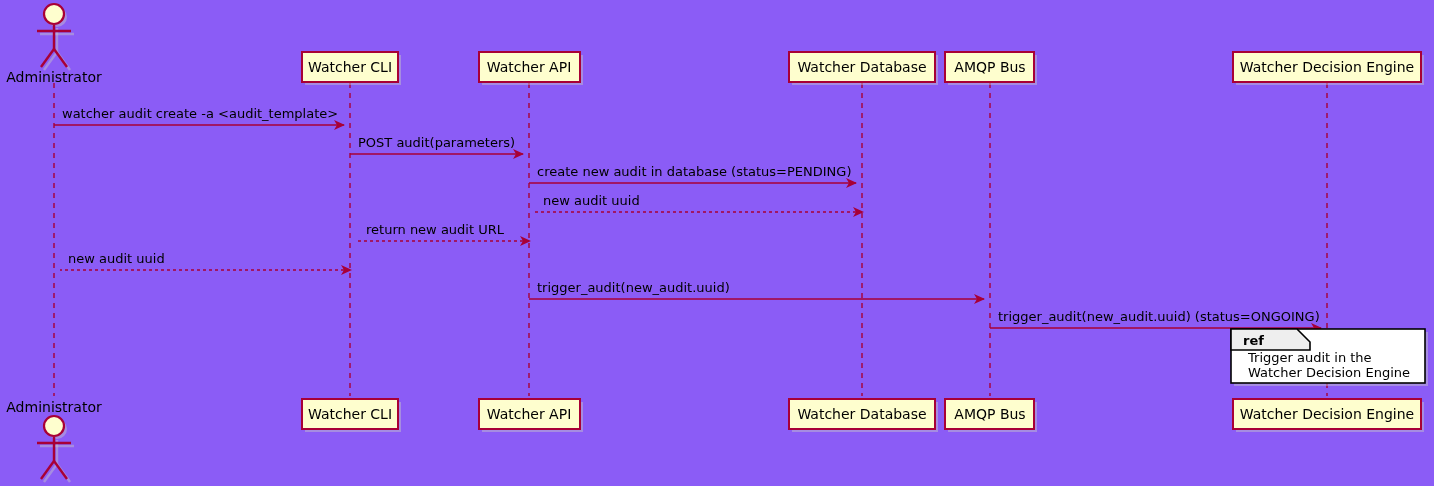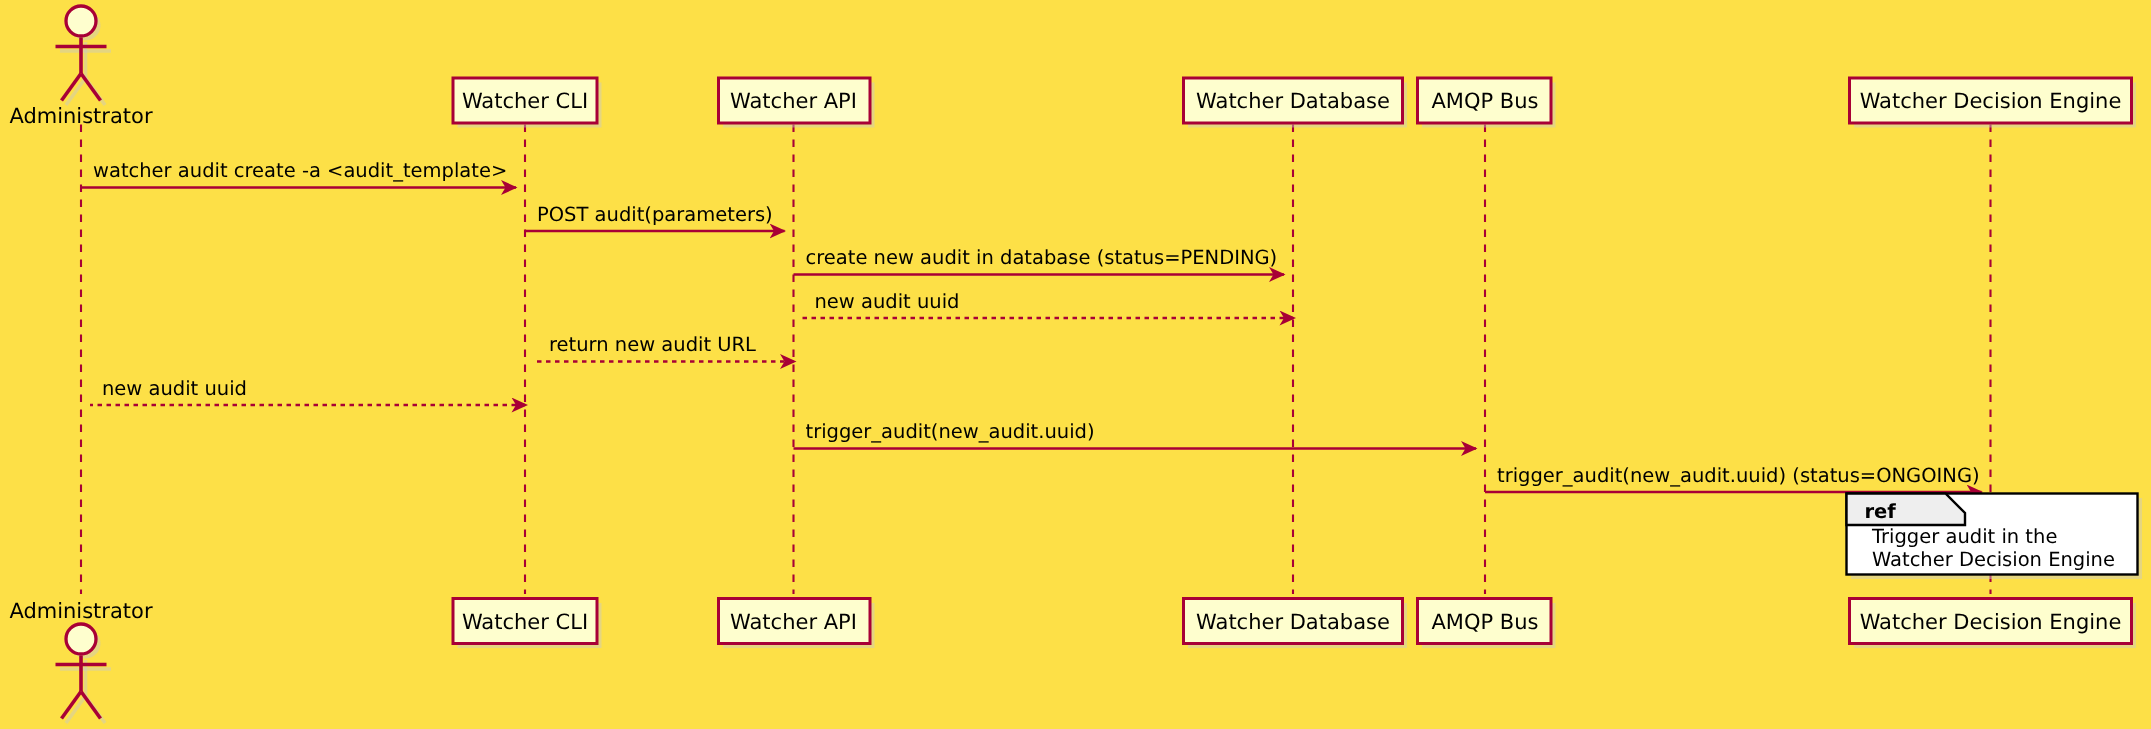--- a/index.html
+++ b/index.html
@@ -7,21 +7,21 @@
     padding: 0;
     background: #FFFFFF;
   }
   body {
     font-family: "DejaVu Sans", sans-serif;
   }
   #diagram-root {
     position: relative;
     width: 1434px;
     height: 486px;
-    background: #fde047;
+    background: #8b5cf6;
     overflow: hidden;
   }
   svg.diagram-canvas {
     position: absolute;
     left: 0;
     top: 0;
     width: 1434px;
     height: 486px;
   }
   .participant-label,

